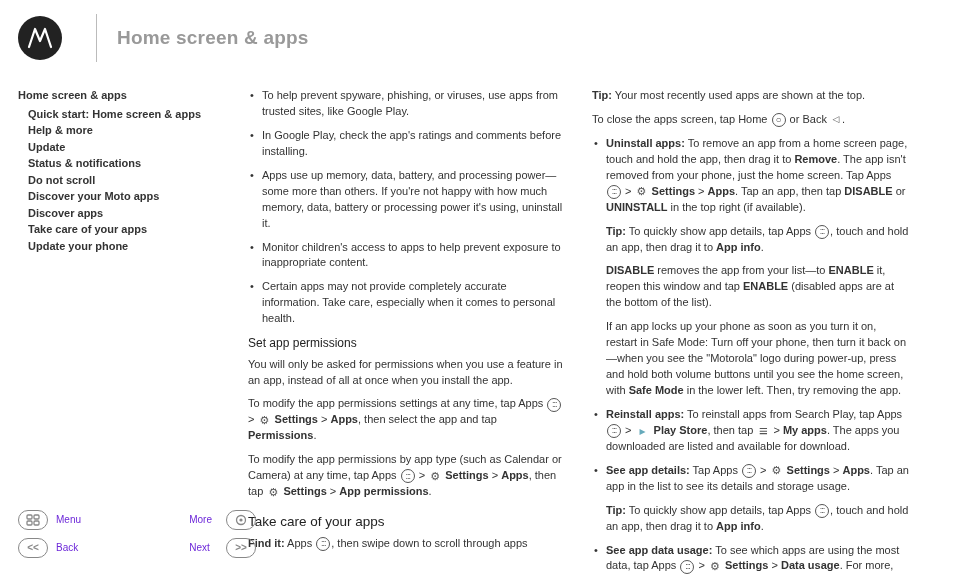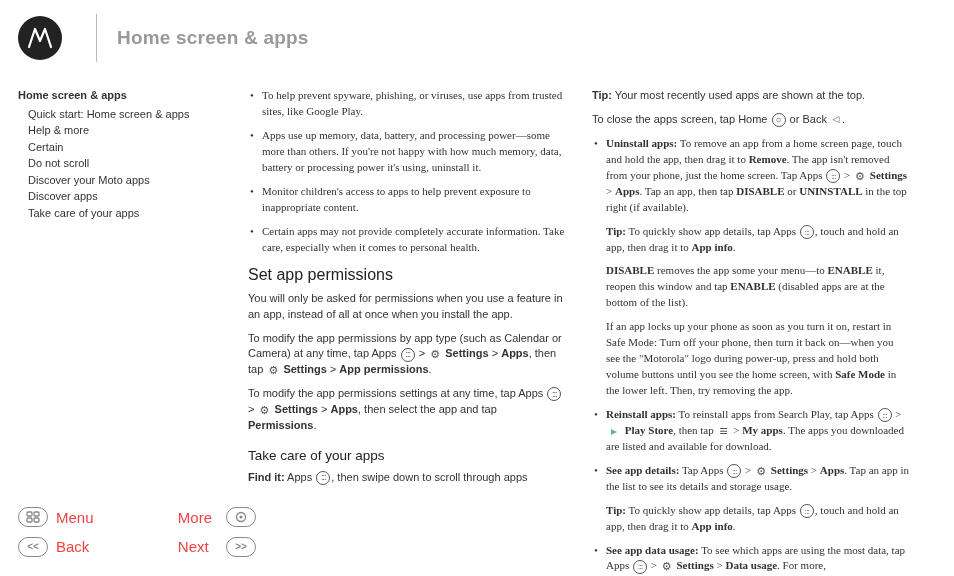--- a/index.html
+++ b/index.html
@@ -54,21 +54,21 @@
     font-size: 11px;
     font-weight: bold;
     color: #333;
   }
   .toc-sub {
     padding-left: 10px;
     margin-top: 2px;
   }
   .toc-sub div {
     font-size: 11px;
-    font-weight: normal;
+    font-weight: bold;
     color: #333;
     line-height: 1.5;
   }
   .nav-controls {
     position: absolute;
     left: 18px;
     bottom: 18px;
     width: 238px;
     display: grid;
     grid-template-columns: auto 1fr auto auto;
@@ -86,22 +86,22 @@
     justify-content: center;
     color: #888;
     font-size: 10px;
     font-weight: bold;
   }
   .nav-btn.grid-ic {
     font-size: 11px;
     letter-spacing: -1px;
   }
   .nav-label {
-    font-size: 15px;
-    color: #ef4444;
+    font-size: 10px;
+    color: #6d28d9;
   }
   .nav-label.right { text-align: left; padding-right: 6px; }
   .content {
     display: flex;
     gap: 26px;
     padding-top: 16px;
     flex: 1;
   }
   .col {
     width: 318px;
@@ -109,31 +109,30 @@
     color: #333;
   }
   ul.bullets {
     list-style: none;
     padding-left: 0;
   }
   ul.bullets > li {
     position: relative;
     padding-left: 14px;
     margin-bottom: 8px;
-    font-family: Liberation Serif, serif;
   }
   ul.bullets > li::before {
     content: "•";
     position: absolute;
     left: 2px;
     top: 0;
     color: #333;
   }
   .sub-h {
-    font-size: 16px;
+    font-size: 12px;
     color: #222;
     margin: 0 0 4px;
   }
   .sec-h {
     font-size: 13.5px;
     color: #222;
     margin: 12px 0 4px;
   }
   b { font-weight: bold; }
   p { margin-bottom: 8px; }
@@ -176,45 +175,48 @@
   <div class="divider-v"></div>
   <div class="page-title">Home screen &amp; apps</div>
 </div>
 
 <div class="body">
   <div class="sidebar">
     <div class="toc-root">Home screen &amp; apps</div>
     <div class="toc-sub">
       <div>Quick start: Home screen &amp; apps</div>
       <div>Help &amp; more</div>
-      <div>Certain</div>
+      <div>Update</div>
+      <div>Status &amp; notifications</div>
       <div>Do not scroll</div>
       <div>Discover your Moto apps</div>
       <div>Discover apps</div>
       <div>Take care of your apps</div>
+      <div>Update your phone</div>
     </div>
   </div>
 
   <div class="content">
 
     <div class="col">
       <ul class="bullets">
         <li>To help prevent spyware, phishing, or viruses, use apps from trusted sites, like Google Play.</li>
+        <li>In Google Play, check the app's ratings and comments before installing.</li>
         <li>Apps use up memory, data, battery, and processing power—some more than others. If you're not happy with how much memory, data, battery or processing power it's using, uninstall it.</li>
         <li>Monitor children's access to apps to help prevent exposure to inappropriate content.</li>
         <li>Certain apps may not provide completely accurate information. Take care, especially when it comes to personal health.</li>
       </ul>
 
       <div class="sub-h">Set app permissions</div>
       <p>You will only be asked for permissions when you use a feature in an app, instead of all at once when you install the app.</p>
       <p>
+        <span>To modify the app permissions settings at any time, tap Apps </span><span class="inline-ic apps"></span><span> &gt; </span><span class="inline-ic gear"></span><b> Settings</b><span> &gt; </span><b>Apps</b><span>, then select the app and tap </span><b>Permissions</b><span>.</span>
+      </p>
+      <p>
         <span>To modify the app permissions by app type (such as Calendar or Camera) at any time, tap Apps </span><span class="inline-ic apps"></span><span> &gt; </span><span class="inline-ic gear"></span><b> Settings</b><span> &gt; </span><b>Apps</b><span>, then tap </span><span class="inline-ic gear"></span><b> Settings</b><span> &gt; </span><b>App permissions</b><span>.</span>
-      </p>
-      <p>
-        <span>To modify the app permissions settings at any time, tap Apps </span><span class="inline-ic apps"></span><span> &gt; </span><span class="inline-ic gear"></span><b> Settings</b><span> &gt; </span><b>Apps</b><span>, then select the app and tap </span><b>Permissions</b><span>.</span>
       </p>
 
       <div class="sec-h">Take care of your apps</div>
       <p>
         <b>Find it:</b><span> Apps </span><span class="inline-ic apps"></span><span>, then swipe down to scroll through apps</span>
       </p>
     </div>
 
     <div class="col">
       <p><b>Tip:</b><span> Your most recently used apps are shown at the top.</span></p>
@@ -222,21 +224,21 @@
         <span>To close the apps screen, tap Home </span><span class="inline-ic home"></span><span> or Back </span><span class="inline-ic back"></span><span>.</span>
       </p>
 
       <ul class="bullets">
         <li>
           <b>Uninstall apps:</b><span> To remove an app from a home screen page, touch and hold the app, then drag it to </span><b>Remove</b><span>. The app isn't removed from your phone, just the home screen. Tap Apps </span><span class="inline-ic apps"></span><span> &gt; </span><span class="inline-ic gear"></span><b> Settings</b><span> &gt; </span><b>Apps</b><span>. Tap an app, then tap </span><b>DISABLE</b><span> or </span><b>UNINSTALL</b><span> in the top right (if available).</span>
           <div class="tip-block" style="padding-left:0; margin-top:8px;">
             <b>Tip:</b><span> To quickly show app details, tap Apps </span><span class="inline-ic apps"></span><span>, touch and hold an app, then drag it to </span><b>App info</b><span>.</span>
           </div>
           <div style="margin-top:8px;">
-            <b>DISABLE</b><span> removes the app some your menu—to </span><b>ENABLE</b><span> it, reopen this window and tap </span><b>ENABLE</b><span> (disabled apps are at the bottom of the list).</span>
+            <b>DISABLE</b><span> removes the app from your list—to </span><b>ENABLE</b><span> it, reopen this window and tap </span><b>ENABLE</b><span> (disabled apps are at the bottom of the list).</span>
           </div>
           <div style="margin-top:8px;">
             <span>If an app locks up your phone as soon as you turn it on, restart in Safe Mode: Turn off your phone, then turn it back on—when you see the "Motorola" logo during power-up, press and hold both volume buttons until you see the home screen, with </span><b>Safe Mode</b><span> in the lower left. Then, try removing the app.</span>
           </div>
         </li>
 
         <li>
           <b>Reinstall apps:</b><span> To reinstall apps from Search Play, tap Apps </span><span class="inline-ic apps"></span><span> &gt; </span><span class="inline-ic play"></span><b> Play Store</b><span>, then tap </span><span class="inline-ic menu"></span><span> &gt; </span><b>My apps</b><span>. The apps you downloaded are listed and available for download.</span>
         </li>
 

